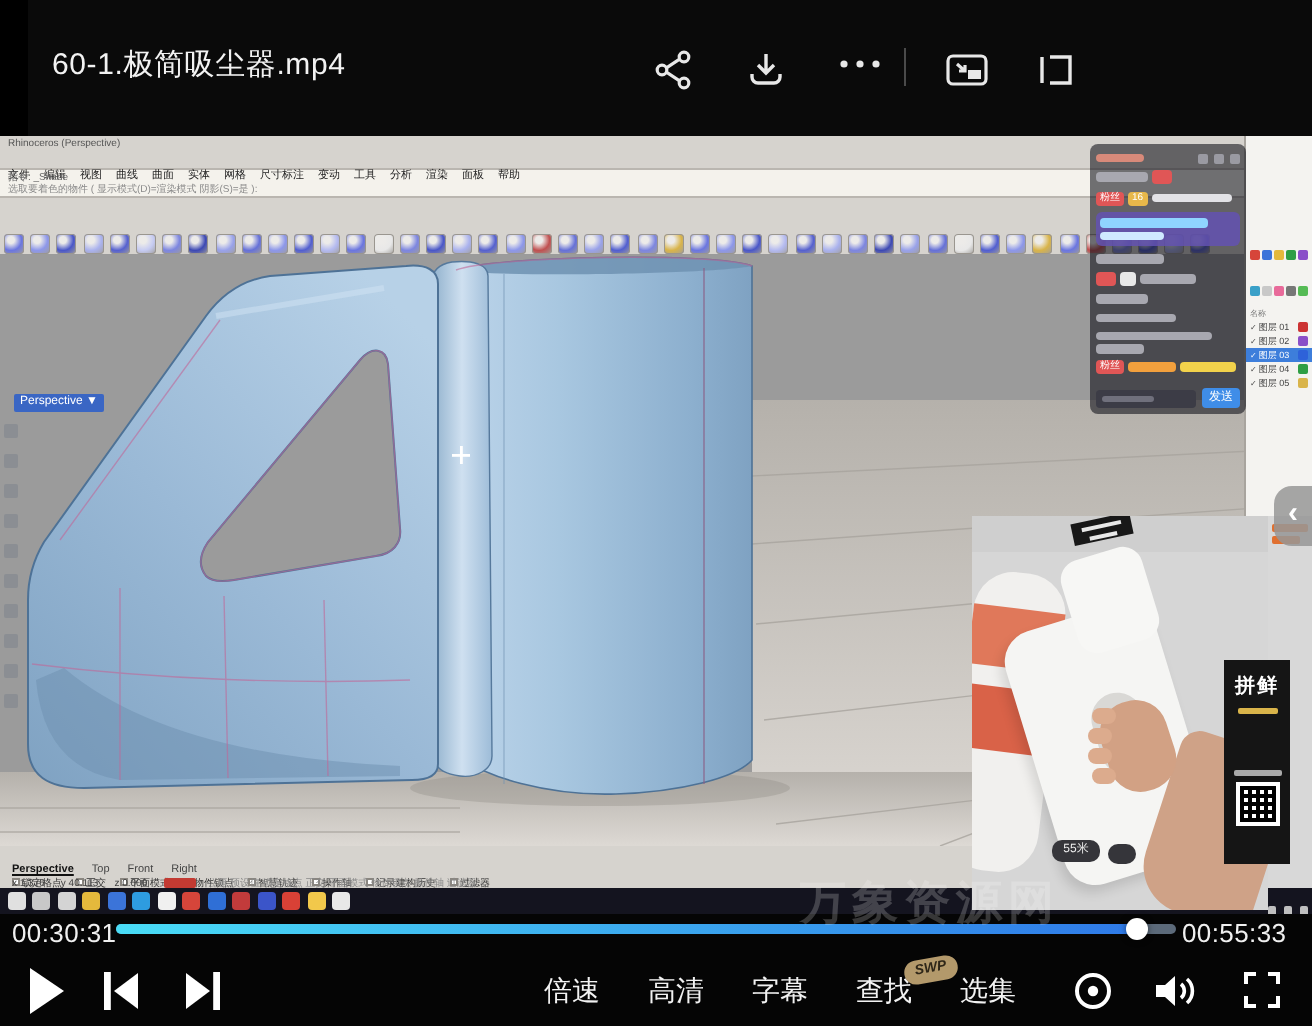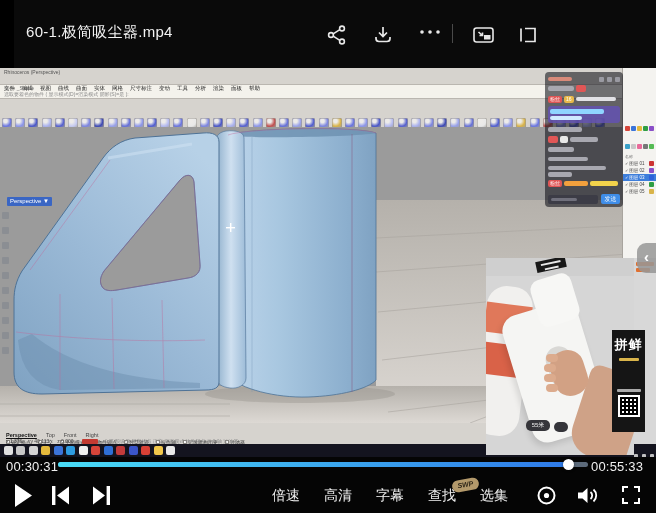--- a/index.html
+++ b/index.html
@@ -106,21 +106,21 @@
   .finger{position:absolute;width:12px;height:8px;border-radius:4px;background:#dcab8d;}
   .arm{position:absolute;left:92px;top:112px;width:60px;height:90px;background:#cfa287;
        transform:rotate(18deg);border-radius:10px 0 0 24px;}
   .chip{position:absolute;background:#35353a;color:#eee;border-radius:5px;font-size:6px;
         line-height:11px;text-align:center;}
 
   .sidecol{position:absolute;left:634px;top:258px;width:22px;height:186px;background:#d8d8d8;z-index:19;}
   .sidecol .obar{position:absolute;left:2px;height:4px;border-radius:1px;background:#e07030;}
   .brandpanel{position:absolute;left:612px;top:330px;width:33px;height:102px;background:#151515;z-index:21;
               color:#fff;text-align:center;}
-  .brand-name{font-size:13px;font-weight:bold;margin-top:6px;letter-spacing:1px;}
+  .brand-name{font-size:10px;font-weight:bold;margin-top:6px;letter-spacing:1px;}
   .brand-sub{width:20px;height:3px;background:#d9b44a;margin:4px auto 0;border-radius:1px;}
   .brand-cap{width:24px;height:3px;background:#cfcfcf;margin:28px auto 3px;border-radius:1px;opacity:.8;}
   .qr{width:22px;height:22px;margin:0 auto;background:
       repeating-linear-gradient(0deg,#000 0 2px,transparent 2px 4px),
       repeating-linear-gradient(90deg,#000 0 2px,#fff 2px 4px);
       border:2px solid #fff;}
   .chev{position:absolute;left:637px;top:243px;width:19px;height:30px;background:rgba(150,150,150,.85);
         border-radius:9px 0 0 9px;z-index:22;color:#fff;font-size:15px;line-height:28px;text-align:center;font-weight:bold;}
 
   
@@ -452,15 +452,16 @@
           <path d="M17.5,4.5 a8,8 0 0 1 0,12"></path>
       </svg>
     </span>
     <span class="cico" style="left:622px;top:29px">
       <svg width="18" height="18" viewBox="0 0 18 18" fill="none" stroke="#fff" stroke-width="2">
         <path d="M1,6 V1 H6 M12,1 H17 V6 M17,12 V17 H12 M6,17 H1 V12"></path>
       </svg>
     </span>
   </div>
 
+  <div class="wm-ghost">万象资源网</div>
   <div class="wm-swp">SWP</div>
 
 </div>
 
 </body></html>

